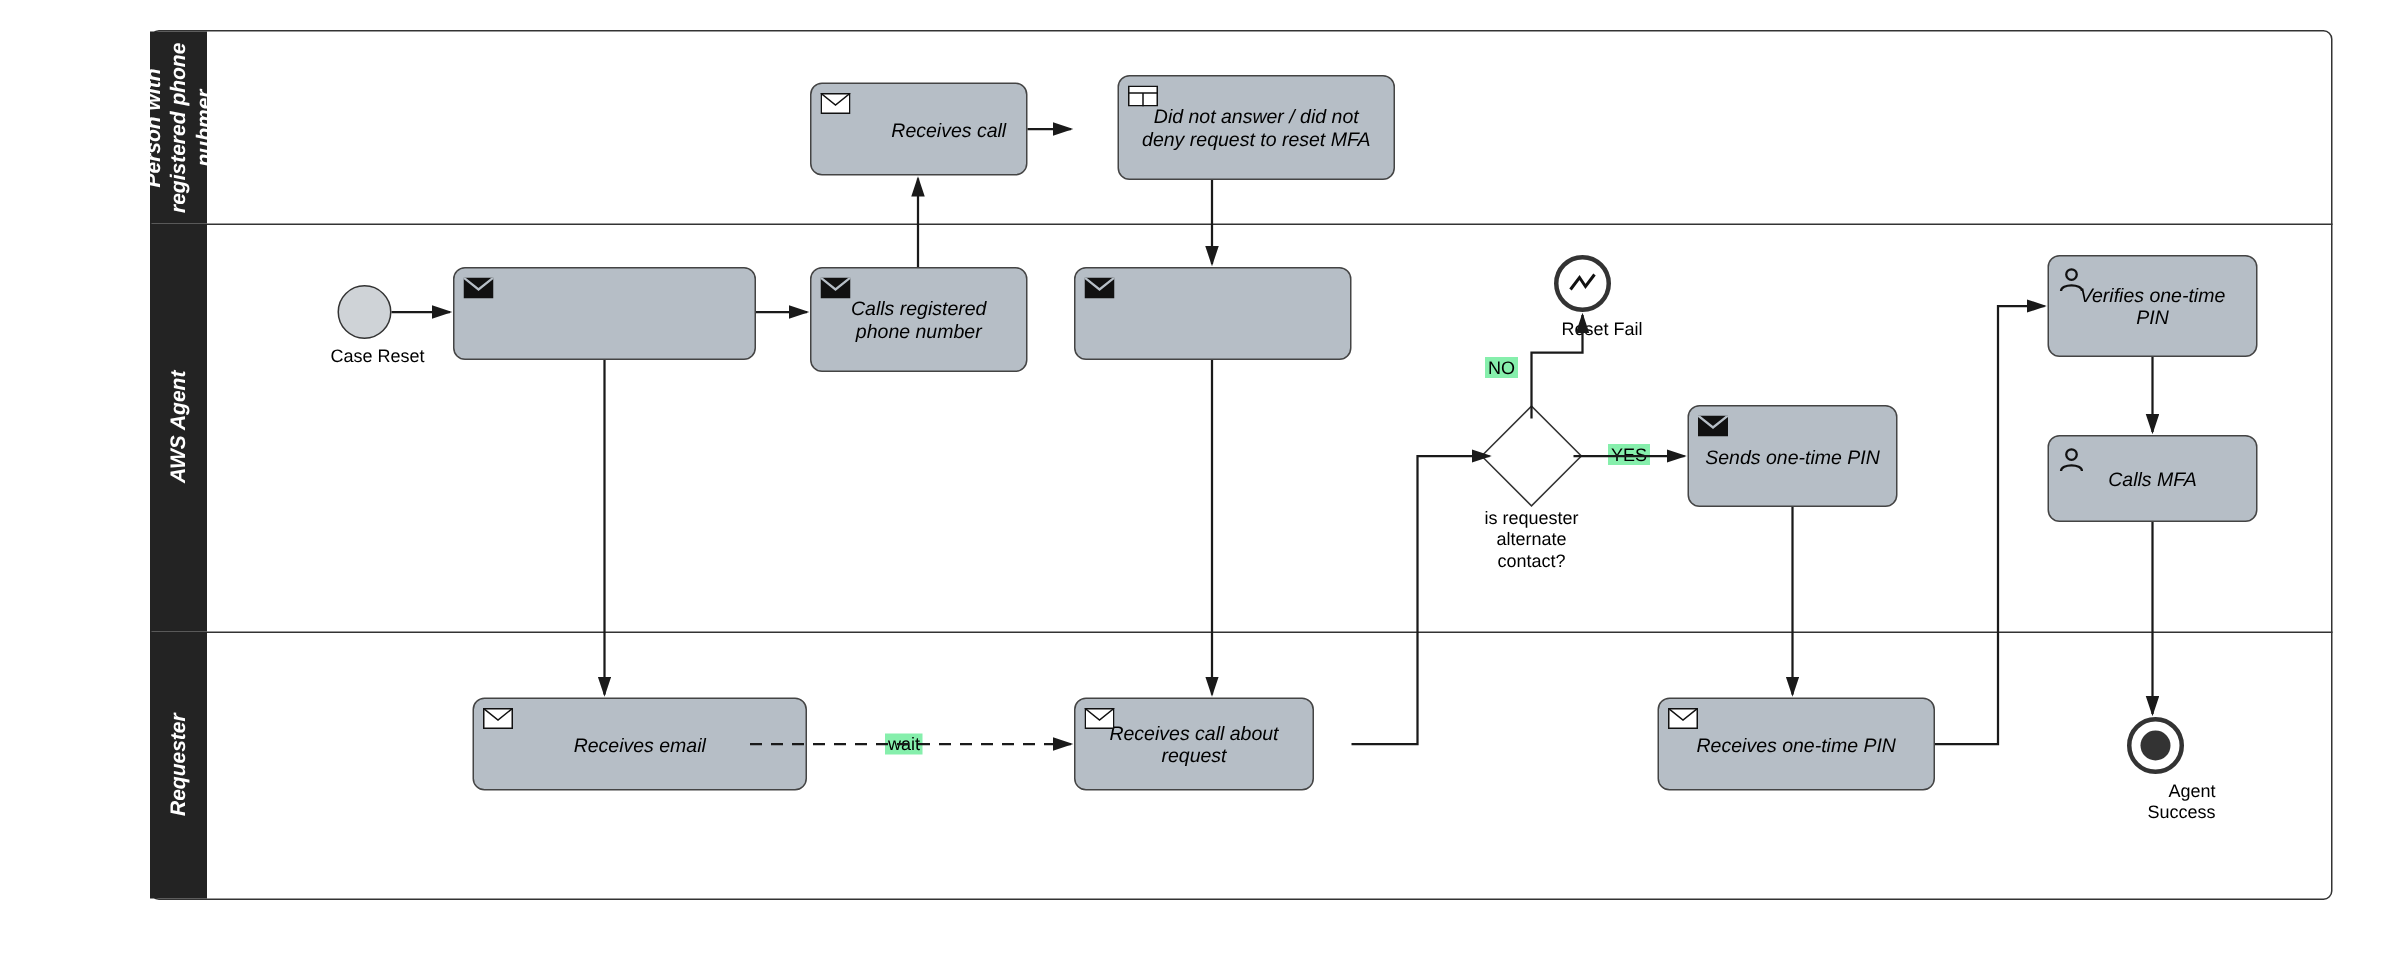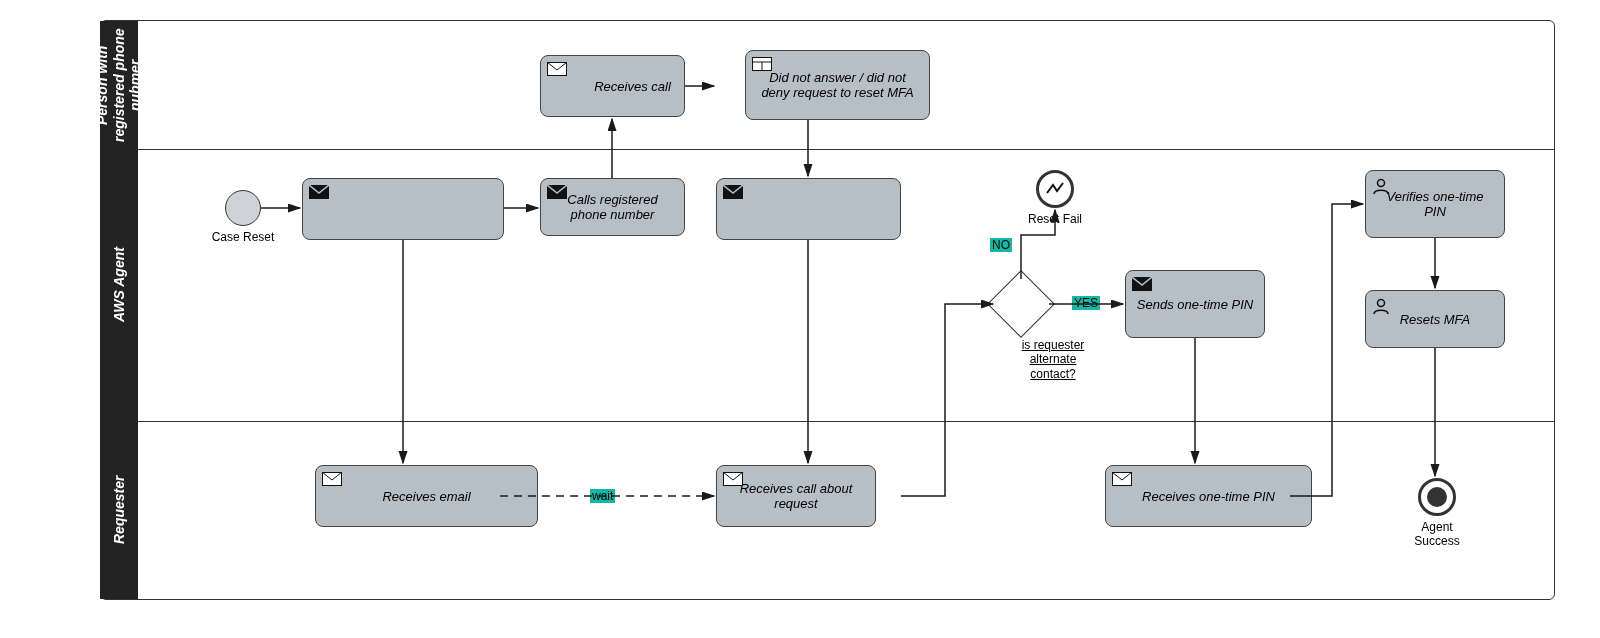--- a/index.html
+++ b/index.html
@@ -62,42 +62,42 @@
   }
   .event-circle {
     position: absolute;
     border-radius: 50%;
     border: 1.5px solid #333;
   }
   .event-start { background:#cfd3d7; }
   .event-label {
     position:absolute;
     font-size:12px;
-    text-align:center;
+    text-align:right;
     width:80px;
   }
   .gateway {
     position:absolute;
     width:48px;
     height:48px;
     background:#fff;
     border:1.5px solid #333;
     transform: rotate(45deg);
   }
   .gateway-label {
     position:absolute;
     font-size:12px;
     text-align:center;
     width:90px;
     line-height:1.2;
   }
   .flow-label {
     position:absolute;
     font-size:12px;
-    background:#14b8a6;
+    background:#86efac;
     padding:0 2px;
   }
   svg.flows {
     position:absolute;
     left:0; top:0;
     width:1600px; height:638px;
     pointer-events:none;
   }
 </style>
 </head>
@@ -125,21 +125,21 @@
 
 <div class="task" style="left:302px; top:178px; width:202px; height:62px;">
   <span class="icon">
     <svg width="20" height="14">
         <rect x="0" y="0" width="20" height="14" fill="#111"></rect>
         <polyline points="0,0 10,8 20,0" stroke="#b6bec6" stroke-width="1.5" fill="none"></polyline>
       </svg>
   </span>
 </div>
 
-<div class="task" style="left:540px; top:178px; width:145px; height:58px;">
+<div class="task" style="left:540px; top:178px; width:145px; height:70px;">
   <span class="icon">
     <svg width="20" height="14">
         <rect x="0" y="0" width="20" height="14" fill="#111"></rect>
         <polyline points="0,0 10,8 20,0" stroke="#b6bec6" stroke-width="1.5" fill="none"></polyline>
       </svg>
   </span>
   <span>Calls registered phone number</span>
 </div>
 
 <div class="task" style="left:540px; top:55px; width:145px; height:62px;padding-left:48px;">
@@ -186,21 +186,21 @@
   <span class="icon">
     <svg width="20" height="14">
         <rect x="0.5" y="0.5" width="19" height="13" fill="#fff" stroke="#111"></rect>
         <polyline points="0,0 10,8 20,0" stroke="#111" stroke-width="1" fill="none"></polyline>
       </svg>
   </span>
   <span>Receives call about request</span>
 </div>
 
 <div class="gateway" style="left:997px; top:280px;"></div>
-<div class="gateway-label" style="left:1008px; top:338px;text-decoration:underline;">
+<div class="gateway-label" style="left:976px; top:338px;">
   <span>is requester alternate contact?</span>
 </div>
 
 <div class="event-circle" style="left:1036px; top:170px; width:38px; height:38px; border-width:3px; background:#fff;">
   <svg width="32" height="32" style="position:absolute;left:0;top:0;">
     <polyline points="8,20 14,12 18,18 24,10" stroke="#111" stroke-width="2" fill="none"></polyline>
   </svg>
 </div>
 <div class="event-label" style="left:1015px; top:212px;">
   <span>Reset Fail</span>
@@ -209,21 +209,21 @@
 <div class="task" style="left:1125px; top:270px; width:140px; height:68px;">
   <span class="icon">
     <svg width="20" height="14">
         <rect x="0" y="0" width="20" height="14" fill="#111"></rect>
         <polyline points="0,0 10,8 20,0" stroke="#b6bec6" stroke-width="1.5" fill="none"></polyline>
       </svg>
   </span>
   <span>Sends one-time PIN</span>
 </div>
 
-<div class="task" style="left:1105px; top:465px; width:207px; height:62px;">
+<div class="task" style="left:1105px; top:465px; width:185px; height:62px;">
   <span class="icon">
     <svg width="20" height="14">
         <rect x="0.5" y="0.5" width="19" height="13" fill="#fff" stroke="#111"></rect>
         <polyline points="0,0 10,8 20,0" stroke="#111" stroke-width="1" fill="none"></polyline>
       </svg>
   </span>
   <span>Receives one-time PIN</span>
 </div>
 
 <div class="task" style="left:1365px; top:170px; width:140px; height:68px;">
@@ -236,21 +236,21 @@
   <span>Verifies one-time PIN</span>
 </div>
 
 <div class="task" style="left:1365px; top:290px; width:140px; height:58px;">
   <span class="icon">
     <svg width="18" height="18">
         <circle cx="9" cy="6" r="3.5" fill="none" stroke="#111" stroke-width="1.5"></circle>
         <path d="M2,17 C2,12 16,12 16,17" fill="none" stroke="#111" stroke-width="1.5"></path>
       </svg>
   </span>
-  <span>Resets MFA</span>
+  <span>Calls MFA</span>
 </div>
 
 <div class="event-circle" style="left:1418px; top:478px; width:38px; height:38px; border-width:3px; background:#fff;">
   <div style="position:absolute; left:6px; top:6px; width:20px; height:20px; border-radius:50%; background:#333;"></div>
 </div>
 <div class="event-label" style="left:1397px; top:520px;">
   <span>Agent Success</span>
 </div>
 
 <div class="flow-label" style="left:990px; top:238px;"><span>NO</span></div>

